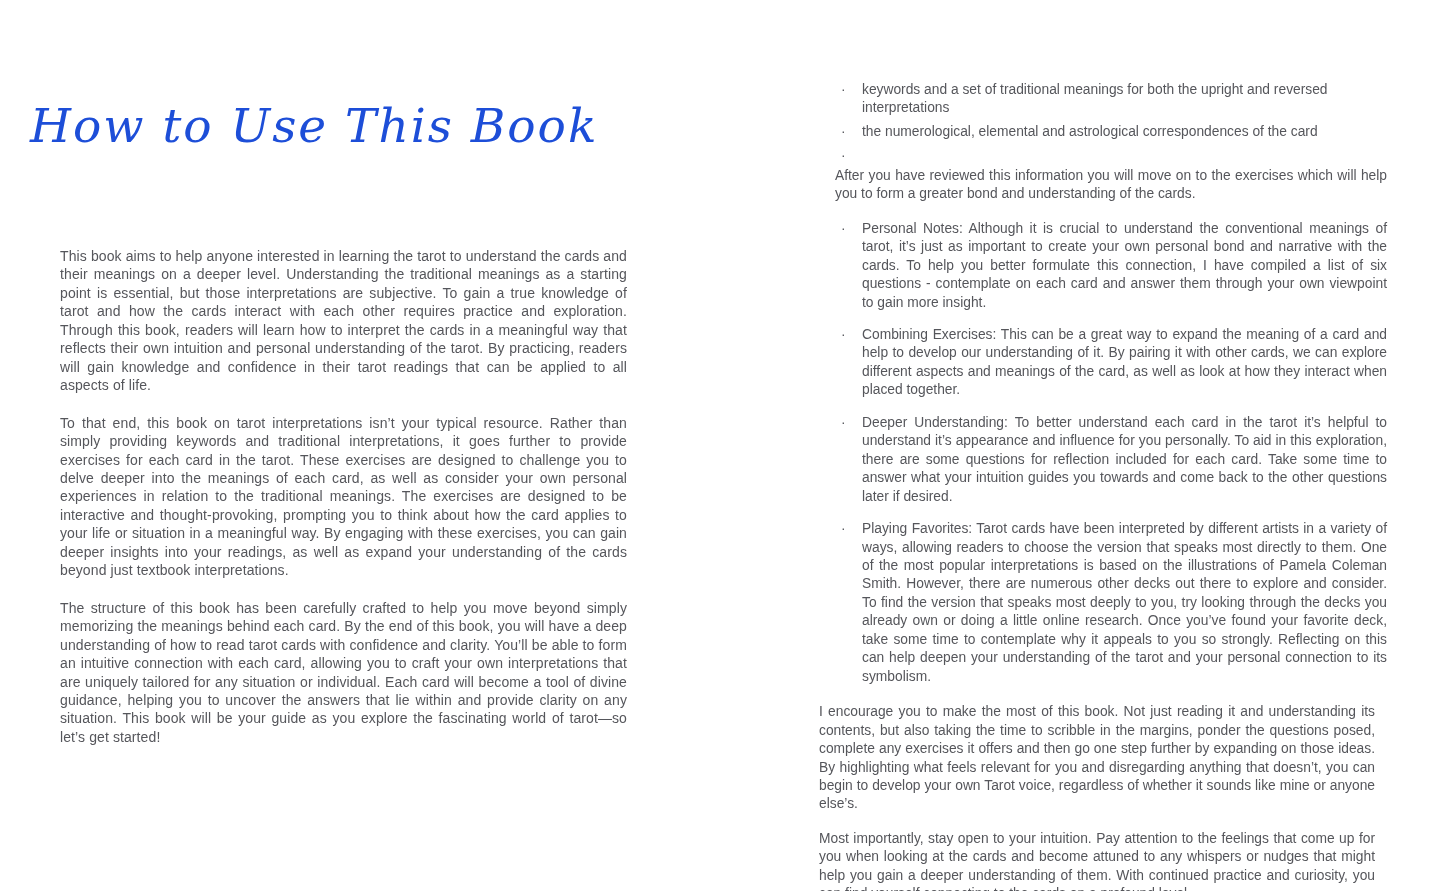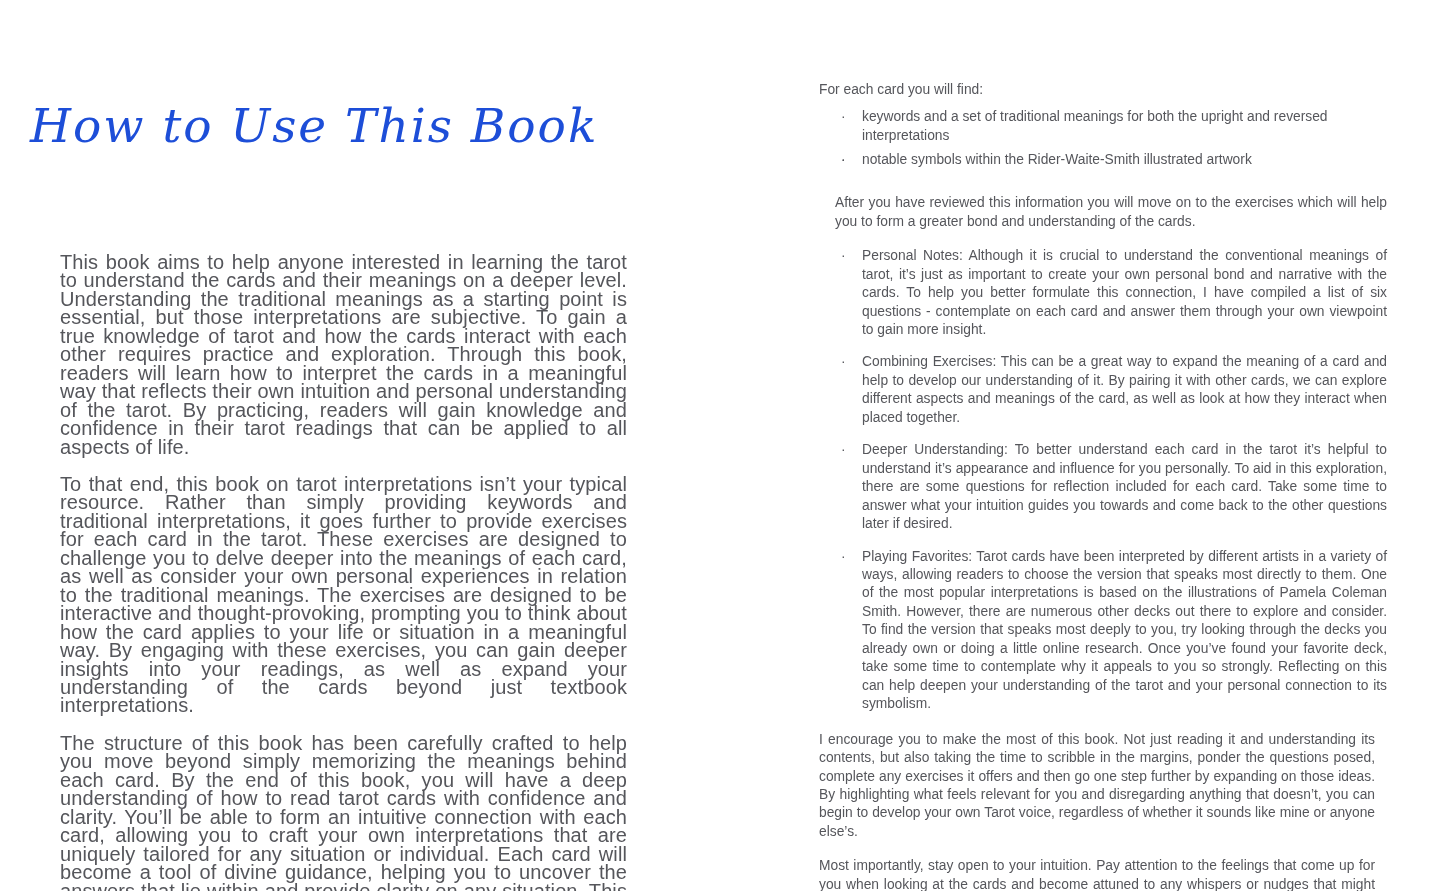--- a/index.html
+++ b/index.html
@@ -31,22 +31,22 @@
     white-space: nowrap;
   }
 
   .left-body {
     position: absolute;
     top: 243px;
     left: 60px;
     width: 567px;
   }
   .body-para {
-    margin: 10px 0 19px 0;
-    font-size: 20px;
+    margin: 4px 0 19px 0;
+    font-size: 14px;
     line-height: 18.45px;
     text-align: justify;
     letter-spacing: 0.1px;
   }
 
   .right-body {
     position: absolute;
     top: 81px;
     left: 97px;
     width: 568px;
@@ -109,33 +109,32 @@
       <p class="body-para">This book aims to help anyone interested in learning the tarot to understand the cards and their meanings on a deeper level. Understanding the traditional meanings as a starting point is essential, but those interpretations are subjective. To gain a true knowledge of tarot and how the cards interact with each other requires practice and exploration. Through this book, readers will learn how to interpret the cards in a meaningful way that reflects their own intuition and personal understanding of the tarot. By practicing, readers will gain knowledge and confidence in their tarot readings that can be applied to all aspects of life.</p>
       <p class="body-para">To that end, this book on tarot interpretations isn’t your typical resource. Rather than simply providing keywords and traditional interpretations, it goes further to provide exercises for each card in the tarot. These exercises are designed to challenge you to delve deeper into the meanings of each card, as well as consider your own personal experiences in relation to the traditional meanings. The exercises are designed to be interactive and thought-provoking, prompting you to think about how the card applies to your life or situation in a meaningful way. By engaging with these exercises, you can gain deeper insights into your readings, as well as expand your understanding of the cards beyond just textbook interpretations.</p>
       <p class="body-para">The structure of this book has been carefully crafted to help you move beyond simply memorizing the meanings behind each card. By the end of this book, you will have a deep understanding of how to read tarot cards with confidence and clarity. You’ll be able to form an intuitive connection with each card, allowing you to craft your own interpretations that are uniquely tailored for any situation or individual. Each card will become a tool of divine guidance, helping you to uncover the answers that lie within and provide clarity on any situation. This book will be your guide as you explore the fascinating world of tarot—so let’s get started!</p>
     </div>
 
   </div>
 
   <div class="page page-right">
     <div class="right-body">
 
-      <p class="intro-line">For each card you will find:</p>
 
       <ul class="features">
         <li>
           <span class="bullet">·</span>
           <span>keywords and a set of traditional meanings for both the upright and reversed interpretations</span>
         </li>
         <li>
           <span class="bullet">·</span>
+          <span>the numerological, elemental and astrological correspondences of the card</span>
         </li>
         <li>
           <span class="bullet">·</span>
-          <span>notable symbols within the Rider-Waite-Smith illustrated artwork</span>
         </li>
       </ul>
 
       <p class="after-para">After you have reviewed this information you will move on to the exercises which will help you to form a greater bond and understanding of the cards.</p>
 
       <ul class="exercises">
         <li>
           <span class="bullet">·</span>
           <span>Personal Notes: Although it is crucial to understand the conventional meanings of tarot, it’s just as important to create your own personal bond and narrative with the cards. To help you better formulate this connection, I have compiled a list of six questions - contemplate on each card and answer them through your own viewpoint to gain more insight.</span>
         </li>

